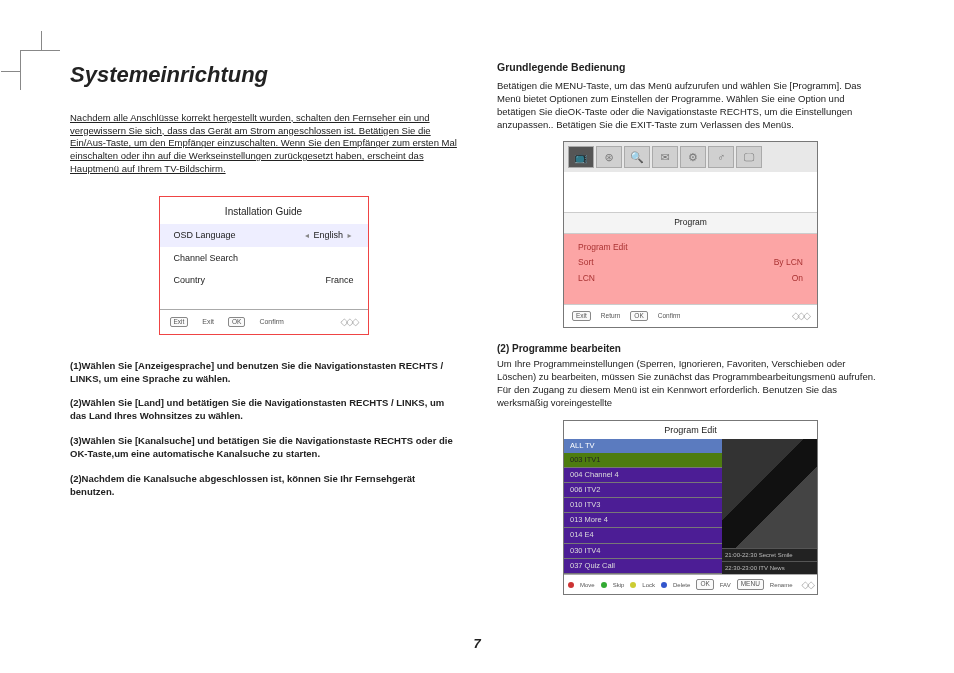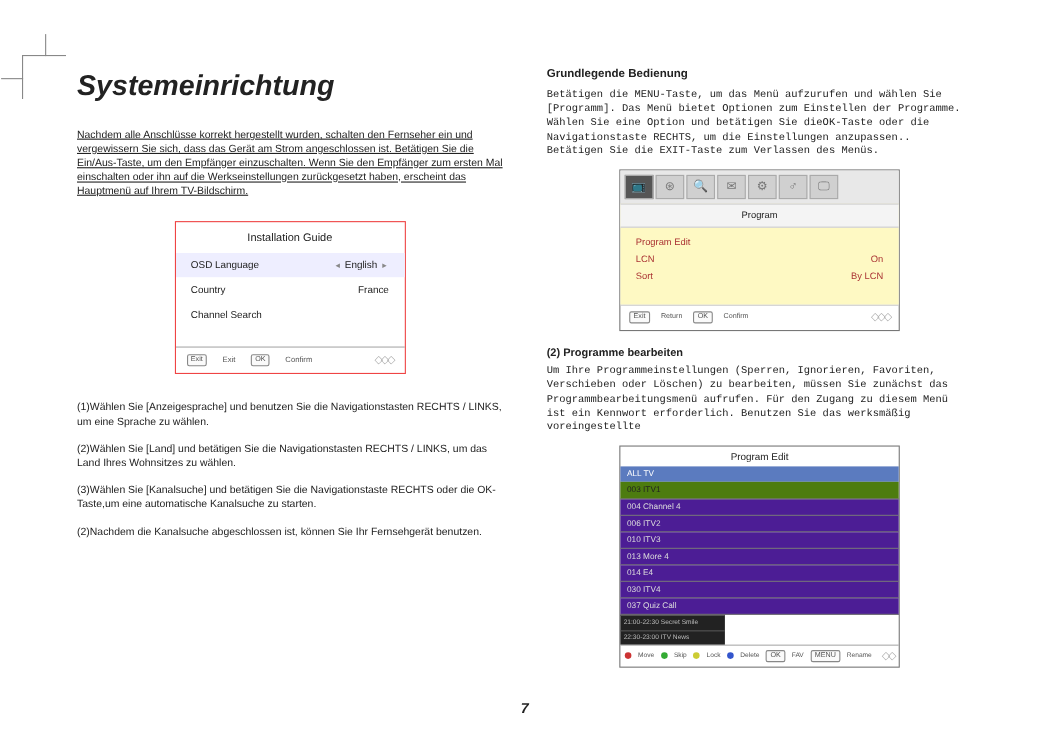--- a/index.html
+++ b/index.html
@@ -11,54 +11,54 @@
     color: #222;
     position: relative;
     padding: 60px 70px 40px 70px;
   }
   .crop-tl, .crop-bl { position: absolute; width: 40px; height: 40px; }
   .crop-tl { left: 20px; top: 50px; border-left: 1px solid #888; border-top: 1px solid #888; }
   .crop-tl::before { content:""; position:absolute; left:-20px; top:20px; width:20px; border-top:1px solid #888; }
   .crop-tl::after  { content:""; position:absolute; left:20px; top:-20px; height:20px; border-left:1px solid #888; }
   .cols { display: flex; gap: 40px; }
   .col { flex: 1; font-size: 9.5px; line-height: 1.35; }
-  h1.title { font-style: italic; font-weight: bold; font-size: 26px; margin-bottom: 22px; color: #222; border-bottom: 0; }
+  h1.title { font-style: italic; font-weight: bold; font-size: 22px; margin-bottom: 22px; color: #222; border-bottom: 0; }
   .intro { margin-bottom: 20px; text-decoration: underline; }
   .osd-box {
     border: 1px solid #ef4444;
     width: 210px;
     margin: 10px auto 25px auto;
     font-size: 9px;
   }
   .osd-title { text-align: center; padding: 8px 0 6px; font-size: 10px; }
   .osd-row { display:flex; justify-content:space-between; padding: 5px 14px; }
   .osd-row.hl { background:#eef; }
   .arrow { color:#888; font-size:8px; padding:0 2px; }
   .osd-footer { border-top:1px solid #aaa; margin-top:18px; padding:5px 10px; display:flex; align-items:center; gap:14px; font-size:7px; color:#555; }
   .btn-box { border:1px solid #888; padding:0 3px; border-radius:2px; font-size:6.5px; background:#fafafa; }
   .dpad { margin-left:auto; font-size:10px; color:#aaa; letter-spacing:-2px; }
-  .step { margin-bottom: 12px; }
+  .step { margin-bottom: 12px; font-weight: bold; }
   .h2 { font-weight: bold; font-size: 10.5px; margin-bottom: 6px; }
   .h3 { font-weight: bold; font-size: 10px; margin-bottom: 3px; }
-  .rtxt { margin-bottom: 10px; font-family: Liberation Mono, monospace; }
+  .rtxt { margin-bottom: 10px; }
   .menu-screenshot {
     border:1px solid #777; width: 255px; margin: 6px auto 14px auto; font-size:8.5px;
   }
   .menu-icons { display:flex; gap:2px; padding:4px; background:#e8e8e8; }
   .menu-icons .ic { width:26px; height:22px; background:#d0d0d0; border:1px solid #aaa; display:flex; align-items:center; justify-content:center; font-size:11px; color:#777; }
   .menu-icons .ic.active { background:#555; color:#fff; }
-  .menu-body { background:#fef9c3; }
+  .menu-body { background:#fca5a5;margin-top:40px; }
   .menu-head { text-align:center; background:#f4f4f4; padding:4px 0; border-top:1px solid #ccc; border-bottom:1px solid #ccc; }
   .menu-items { padding:6px 14px 18px; }
   .menu-item { display:flex; justify-content:space-between; padding:2px 0; color:#a33; }
   .menu-item .v { color:#a33; }
   .menu-footer { border-top:1px solid #ccc; padding:4px 8px; display:flex; align-items:center; gap:10px; font-size:6.5px; color:#555; }
   .pe-box { border:1px solid #777; width:255px; margin:6px auto; font-size:8px; }
   .pe-title { text-align:center; padding:3px 0; font-size:9px; }
-  .pe-body { display:flex;flex-direction:column; }
+  .pe-body { display:flex; }
   .pe-list { flex:1; }
   .pe-tab { background:#5b7bbf; color:#fff; font-size:7.5px; padding:2px 6px; }
   .pe-row { padding:2px 6px; color:#ddd; background:#4c1d95; border-bottom:1px solid #777; font-size:7.5px; }
   .pe-row.sel { background:#4d7c0f; color:#222; }
   .pe-preview { width:95px; background:#222; display:flex; flex-direction:column; }
   .pe-img { flex:1; background:linear-gradient(135deg,#333 40%,#111 40%,#111 60%,#444 60%); }
   .pe-info { font-size:6px; color:#bbb; padding:2px 3px; border-top:1px solid #555; }
   .pe-footer { border-top:1px solid #aaa; padding:3px 4px; display:flex; gap:6px; align-items:center; font-size:6px; color:#555; flex-wrap:nowrap; }
   .dot { width:6px; height:6px; border-radius:50%; display:inline-block; }
   .dot.r{background:#c33}.dot.g{background:#3a3}.dot.y{background:#cc3}.dot.b{background:#35c}
@@ -74,26 +74,26 @@
     <h1 class="title">Systemeinrichtung</h1>
     <p class="intro">Nachdem alle Anschlüsse korrekt hergestellt wurden, schalten den Fernseher ein und vergewissern Sie sich, dass das Gerät am Strom angeschlossen ist. Betätigen Sie die Ein/Aus-Taste, um den Empfänger einzuschalten. Wenn Sie den Empfänger zum ersten Mal einschalten oder ihn auf die Werkseinstellungen zurückgesetzt haben, erscheint das Hauptmenü auf Ihrem TV-Bildschirm.</p>
 
     <div class="osd-box">
       <div class="osd-title">Installation Guide</div>
       <div class="osd-row hl">
         <span>OSD Language</span>
         <span><span class="arrow">◂</span> <span>English</span> <span class="arrow">▸</span></span>
       </div>
       <div class="osd-row">
+        <span>Channel Search</span>
+        <span></span>
+      </div>
+      <div class="osd-row">
         <span>Country</span>
         <span>France</span>
-      </div>
-      <div class="osd-row">
-        <span>Channel Search</span>
-        <span></span>
       </div>
       <div class="osd-footer">
         <span class="btn-box">Exit</span>
         <span>Exit</span>
         <span class="btn-box">OK</span>
         <span>Confirm</span>
         <span class="dpad">◇◇◇</span>
       </div>
     </div>
 
@@ -118,26 +118,26 @@
         <div class="ic">🖵</div>
       </div>
       <div class="menu-body">
         <div class="menu-head">Program</div>
         <div class="menu-items">
           <div class="menu-item">
               <span>Program Edit</span>
               <span class="v"></span>
             </div>
           <div class="menu-item">
+              <span>Sort</span>
+              <span class="v">By LCN</span>
+            </div>
+          <div class="menu-item">
               <span>LCN</span>
               <span class="v">On</span>
-            </div>
-          <div class="menu-item">
-              <span>Sort</span>
-              <span class="v">By LCN</span>
             </div>
         </div>
       </div>
       <div class="menu-footer">
         <span class="btn-box">Exit</span>
         <span>Return</span>
         <span class="btn-box">OK</span>
         <span>Confirm</span>
         <span class="dpad">◇◇◇</span>
       </div>

